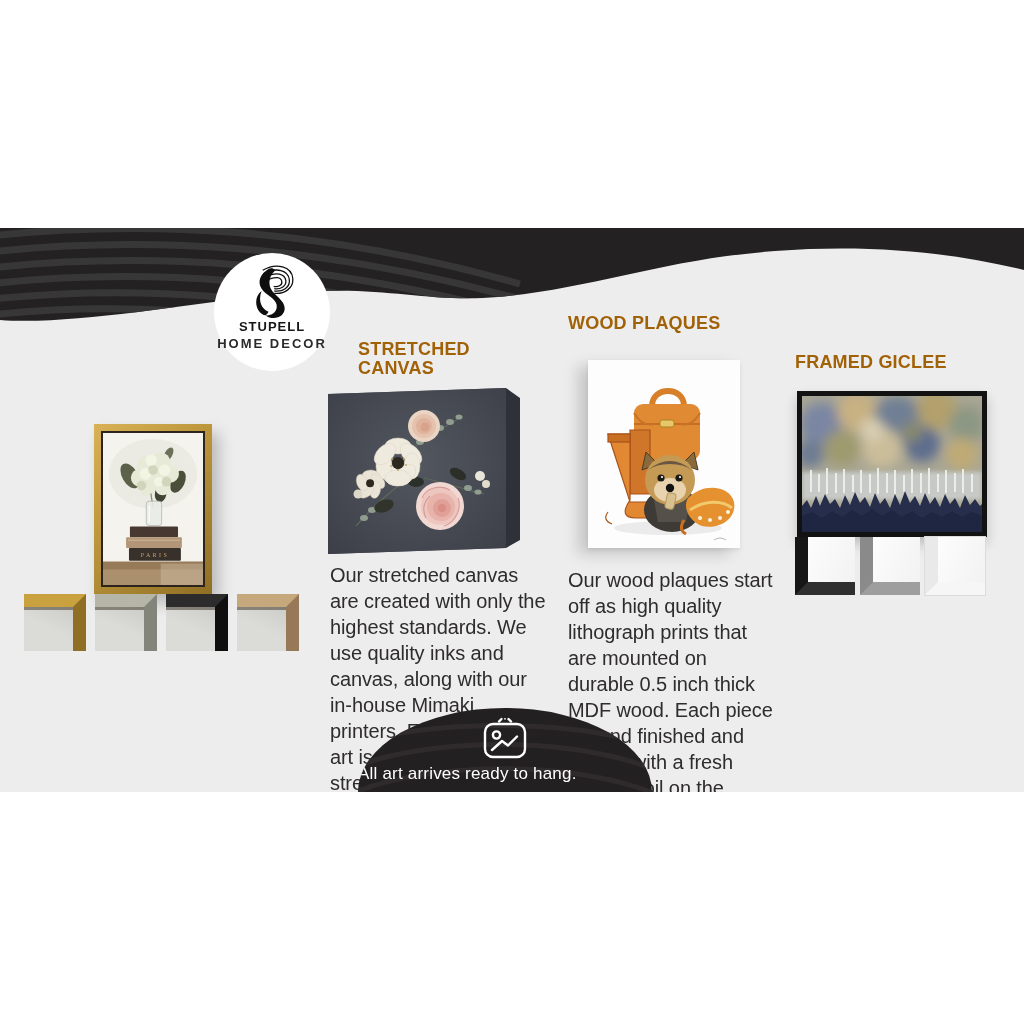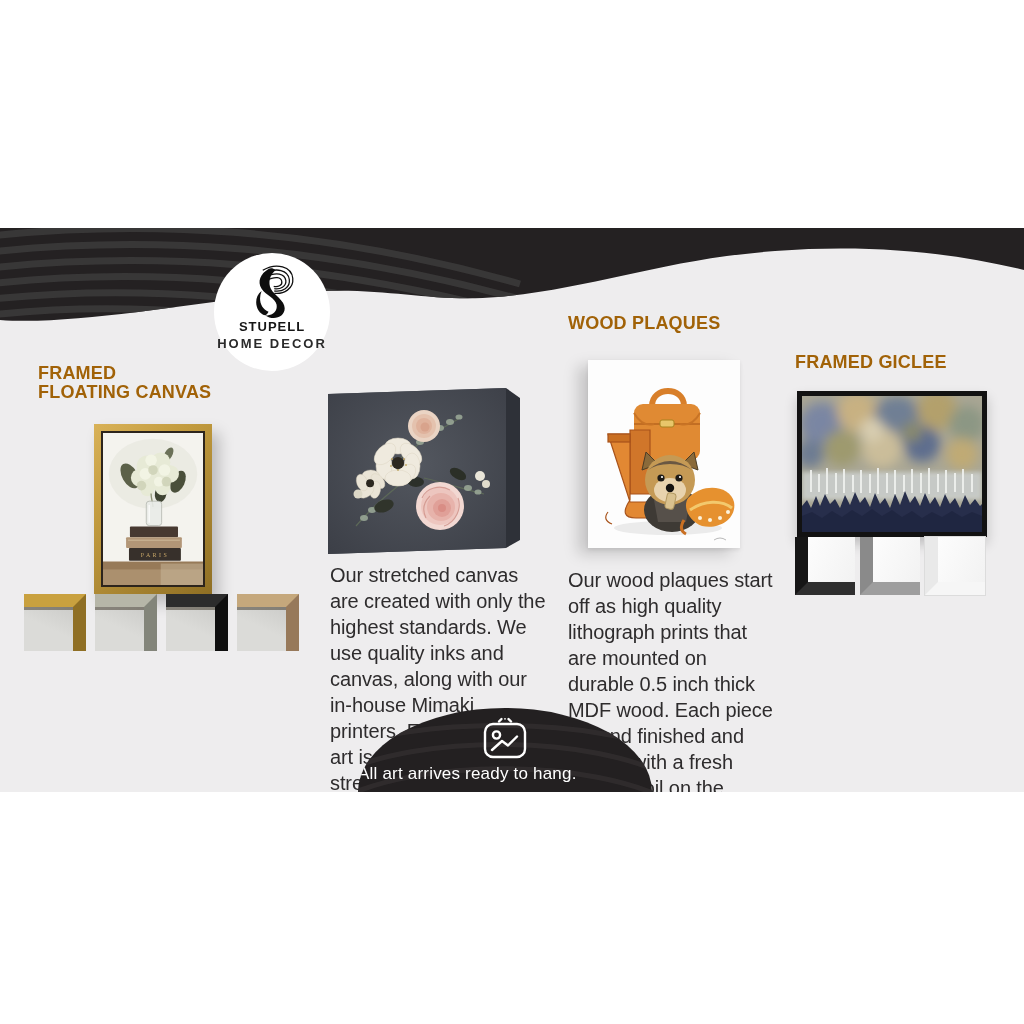--- a/index.html
+++ b/index.html
@@ -96,22 +96,20 @@
           <path d="M38,28 C58,18 72,22 74,34 C75,44 64,50 54,48"></path>
           <path d="M40,34 C56,26 66,28 67,36 C68,42 60,46 53,44"></path>
         </g>
         <path d="M44,14 C30,22 24,36 32,48 C40,60 56,64 58,76 C60,88 50,96 38,94 C52,104 72,98 72,82 C72,68 54,60 48,48 C43,38 46,24 56,16 C52,12 47,12 44,14 Z" fill="#0e0e0e"></path>
         <path d="M38,94 C22,90 16,64 32,52 C26,66 30,82 44,88 C42,92 40,94 38,94 Z" fill="#0e0e0e"></path>
       </svg>
       <div class="logo-name">STUPELL</div>
       <div class="logo-tagline">HOME DECOR</div>
     </div>
 
-    <div class="sec-title" style="left:38px;top:136px;">FRAMED
-FLOATING CANVAS</div>
 
     <div id="float-frame">
       <div class="gap">
           <div class="art">
         <svg width="100%" height="100%" viewBox="0 0 104 156" preserveAspectRatio="none">
           <rect width="104" height="156" fill="#f4f3ee"></rect>
           <ellipse cx="52" cy="42" rx="46" ry="36" fill="#e3e3da" opacity="0.55"></ellipse>
 
           <ellipse cx="28" cy="44" rx="8" ry="14" fill="#5c6149" transform="rotate(-30 28 44)"></ellipse>
           <ellipse cx="78" cy="50" rx="7" ry="12" fill="#4a4f3a" transform="rotate(25 78 50)"></ellipse>
@@ -170,20 +168,22 @@
           <div class="frame"></div>
           <div class="shade"></div>
         </div>
       <div class="swatchTL sw-bronze">
           <div class="frame"></div>
           <div class="shade"></div>
         </div>
     </div>
 
 
+    <div class="sec-title" style="left:358px;top:112px;">STRETCHED
+CANVAS</div>
 
     <svg id="stretched-art" width="196" height="172" viewBox="0 0 196 172">
       <defs>
         <radialGradient id="vg" cx="50%" cy="45%" r="75%">
           <stop offset="0%" stop-color="#53575f"></stop>
             <stop offset="100%" stop-color="#3b3e46"></stop>
         </radialGradient>
         <clipPath id="frontclip">
             <polygon points="0,8 178,2 178,162 0,168"></polygon>
           </clipPath>

